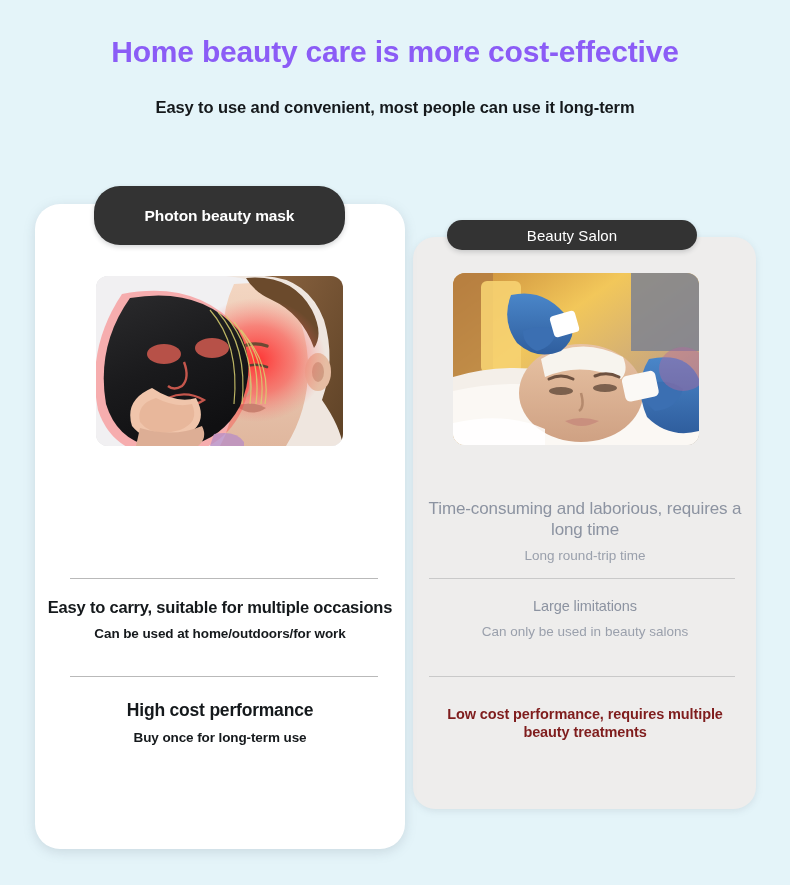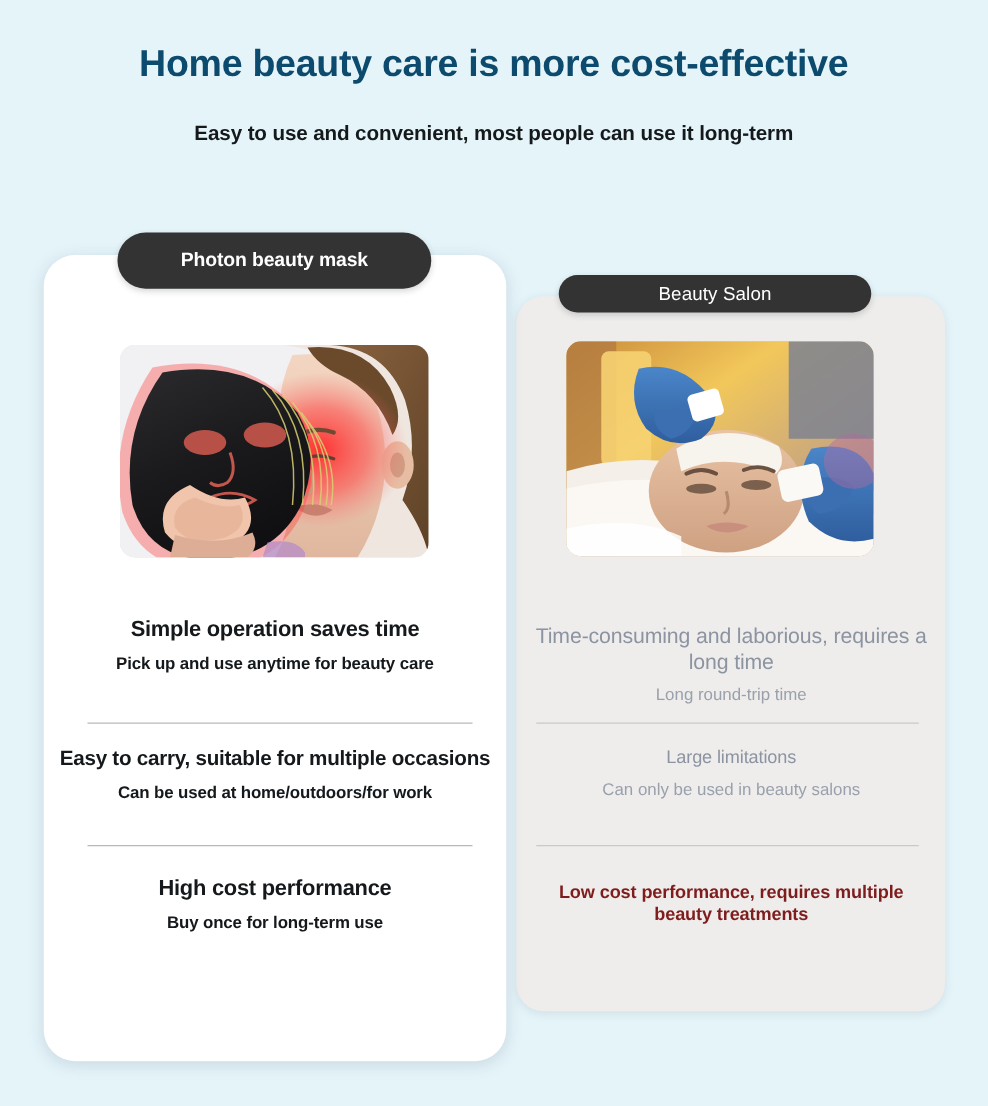--- a/index.html
+++ b/index.html
@@ -21,21 +21,21 @@
     top: 0; left: 0;
     width: 790px;
     text-align: center;
   }
   .main-title {
     margin: 0;
     padding-top: 34px;
     font-size: 30px;
     font-weight: 700;
     letter-spacing: -0.2px;
-    color: #0c4a6e;
+    color: #8b5cf6;
     line-height: 1.2;
   }
   .sub-title {
     margin: 0;
     padding-top: 28px;
     font-size: 16.5px;
     font-weight: 700;
     color: #15191c;
     letter-spacing: -0.1px;
   }
@@ -81,21 +81,21 @@
     color: #ffffff;
     display: flex;
     align-items: center;
     justify-content: center;
     box-shadow: 0 2px 5px rgba(40,45,50,0.2);
   }
   .badge-mask {
     left: 94px;
     top: 186px;
     width: 251px;
-    height: 45px;
+    height: 59px;
     z-index: 5;
     font-size: 15.5px;
     font-weight: 700;
     letter-spacing: -0.1px;
   }
   .badge-salon {
     left: 447px;
     top: 220px;
     width: 250px;
     height: 30px;
@@ -296,24 +296,20 @@
       <path d="M44 152 q34 10 62 -2 q6 12 -4 20 l-62 0 Z" fill="#ddae95"></path>
       <path d="M118 158 q22 -4 30 8 l0 4 -34 0 Z" fill="#b98fc4" opacity="0.8"></path>
       <rect x="0" y="0" width="247" height="170" fill="none"></rect>
     </svg>
   </div>
 
   <div class="badge badge-mask">
     <span>Photon beauty mask</span>
   </div>
 
-  <div class="feat mask-col" style="left:45px; top:493px; width:350px;">
-    <p class="feat-head">Simple operation saves time</p>
-    <p class="feat-sub">Pick up and use anytime for beauty care</p>
-  </div>
   <div class="divider" style="left:70px; top:578px; width:308px;"></div>
 
   <div class="feat mask-col" style="left:38px; top:597px; width:364px;">
     <p class="feat-head wide">Easy to carry, suitable for multiple occasions</p>
     <p class="feat-sub">Can be used at home/outdoors/for work</p>
   </div>
   <div class="divider" style="left:70px; top:676px; width:308px;"></div>
 
   <div class="feat mask-col" style="left:45px; top:700px; width:350px;">
     <p class="feat-head">High cost performance</p>

